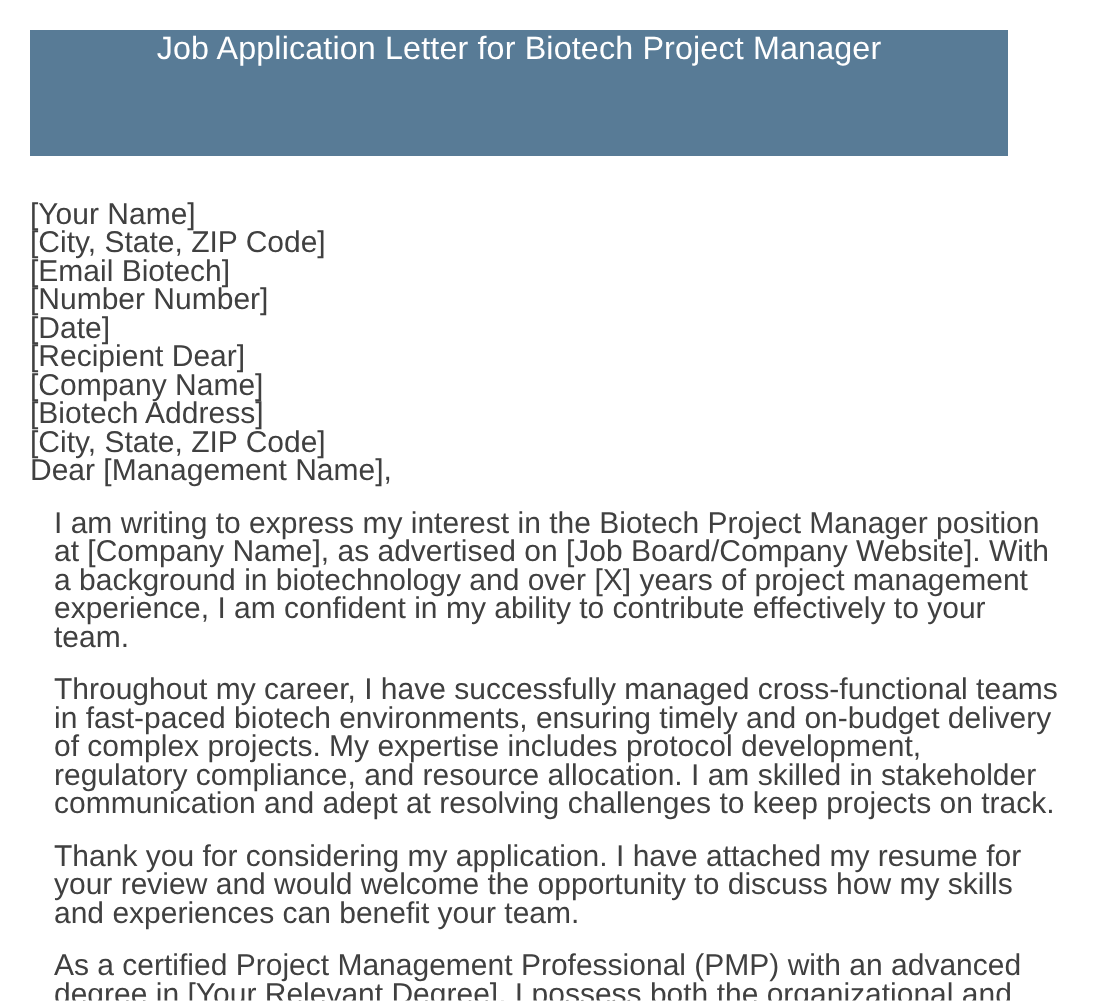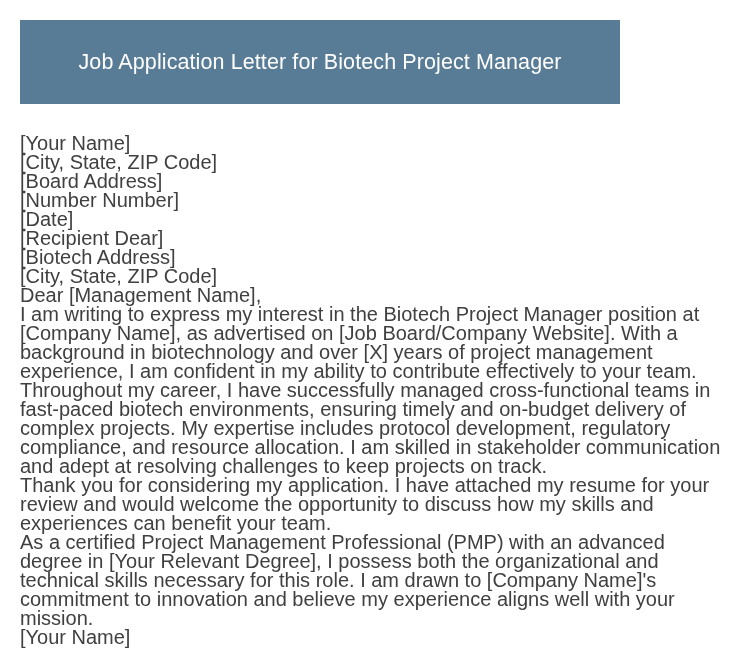--- a/index.html
+++ b/index.html
@@ -11,25 +11,24 @@
       width: 740px;
       height: 667px;
       position: relative;
       overflow: hidden;
       font-family: "Liberation Sans", "DejaVu Sans", sans-serif;
     }
     .header {
       position: absolute;
       left: 20px;
       top: 20px;
-      width: 600px;
+      width: 652px;
       height: 84px;
       background: #587b96;
       display: flex;
-      align-items: center;
       justify-content: center;
     }
     .header-title {
       color: #ffffff;
       font-size: 21.5px;
       font-weight: normal;
       margin: 0;
       letter-spacing: 0.1px;
     }
     .letter {
@@ -40,40 +39,41 @@
       color: #404040;
       font-size: 20px;
       line-height: 19px;
     }
     .letter .line {
       display: block;
       white-space: nowrap;
     }
     .letter .para {
       display: block;
-      margin: 0;
+      margin: 16px;
     }
   </style>
 </head>
 <body>
 
 <div class="header">
   <h1 class="header-title">Job Application Letter for Biotech Project Manager</h1>
 </div>
 
 <div class="letter">
   <div>
     <span class="line">[Your Name]</span>
     <span class="line">[City, State, ZIP Code]</span>
-    <span class="line">[Board Address]</span>
+    <span class="line">[Email Biotech]</span>
     <span class="line">[Number Number]</span>
     <span class="line">[Date]</span>
   </div>
   <div>
     <span class="line">[Recipient Dear]</span>
+    <span class="line">[Company Name]</span>
     <span class="line">[Biotech Address]</span>
     <span class="line">[City, State, ZIP Code]</span>
   </div>
   <span class="line">Dear [Management Name],</span>
   <p class="para">I am writing to express my interest in the Biotech Project Manager position at [Company Name], as advertised on [Job Board/Company Website]. With a background in biotechnology and over [X] years of project management experience, I am confident in my ability to contribute effectively to your team.</p>
   <p class="para">Throughout my career, I have successfully managed cross-functional teams in fast-paced biotech environments, ensuring timely and on-budget delivery of complex projects. My expertise includes protocol development, regulatory compliance, and resource allocation. I am skilled in stakeholder communication and adept at resolving challenges to keep projects on track.</p>
   <p class="para">Thank you for considering my application. I have attached my resume for your review and would welcome the opportunity to discuss how my skills and experiences can benefit your team.</p>
   <p class="para">As a certified Project Management Professional (PMP) with an advanced degree in [Your Relevant Degree], I possess both the organizational and technical skills necessary for this role. I am drawn to [Company Name]'s commitment to innovation and believe my experience aligns well with your mission.</p>
   <span class="line">[Your Name]</span>
 </div>

